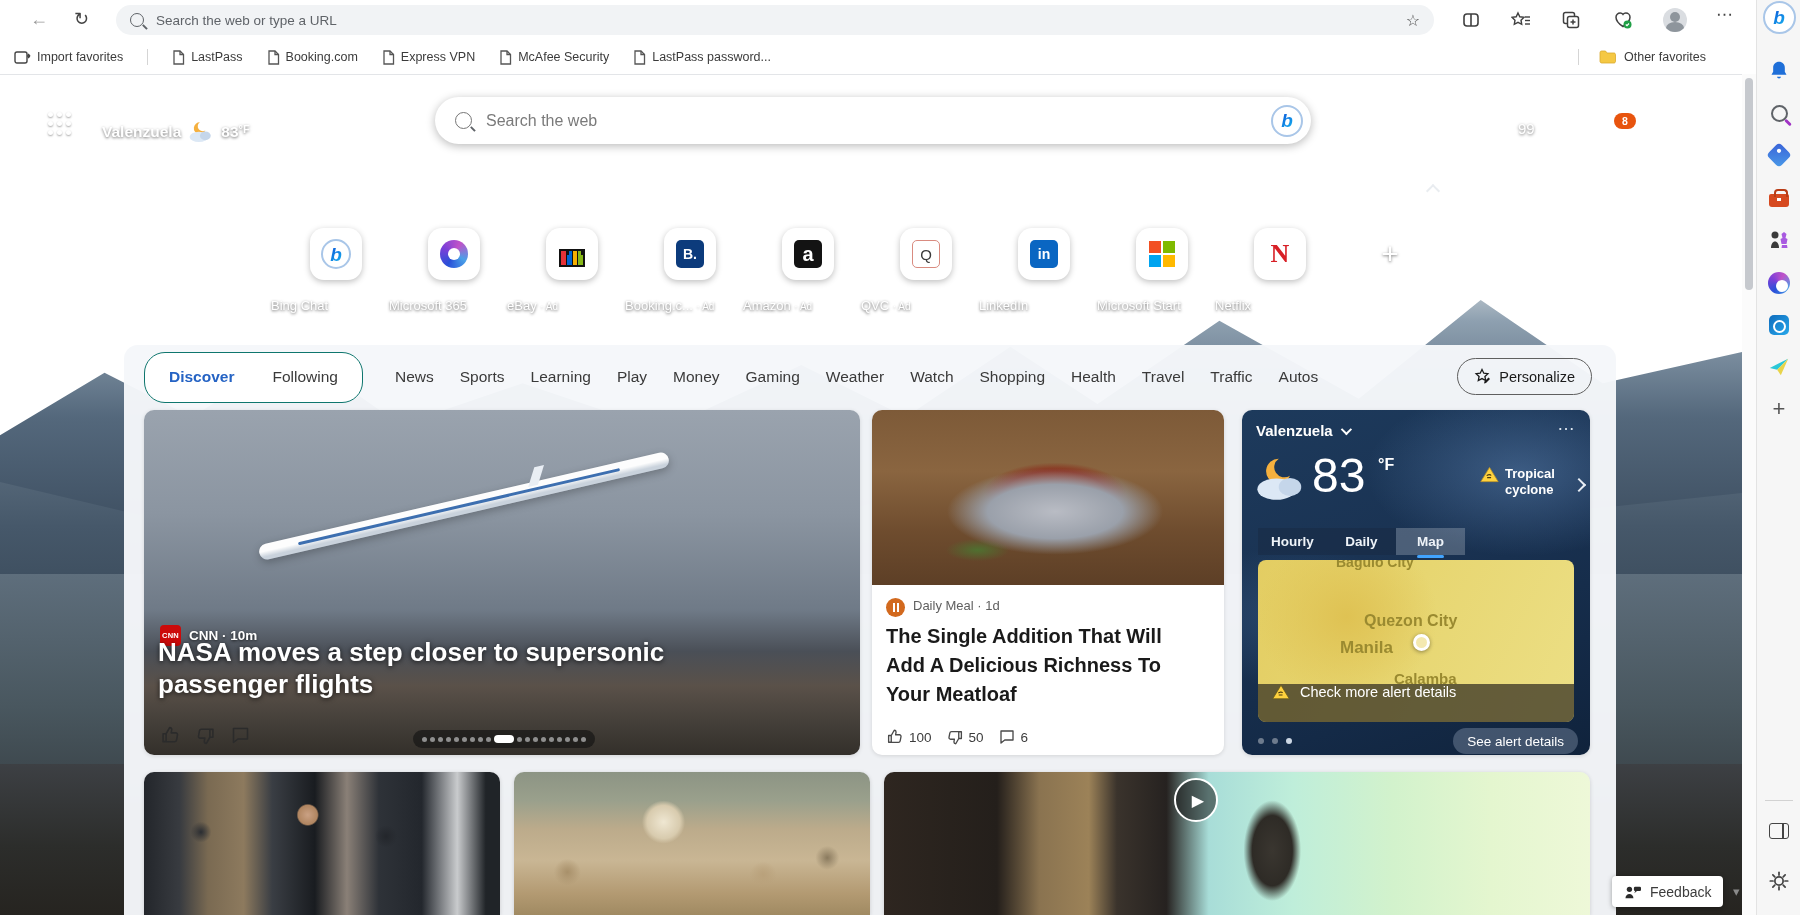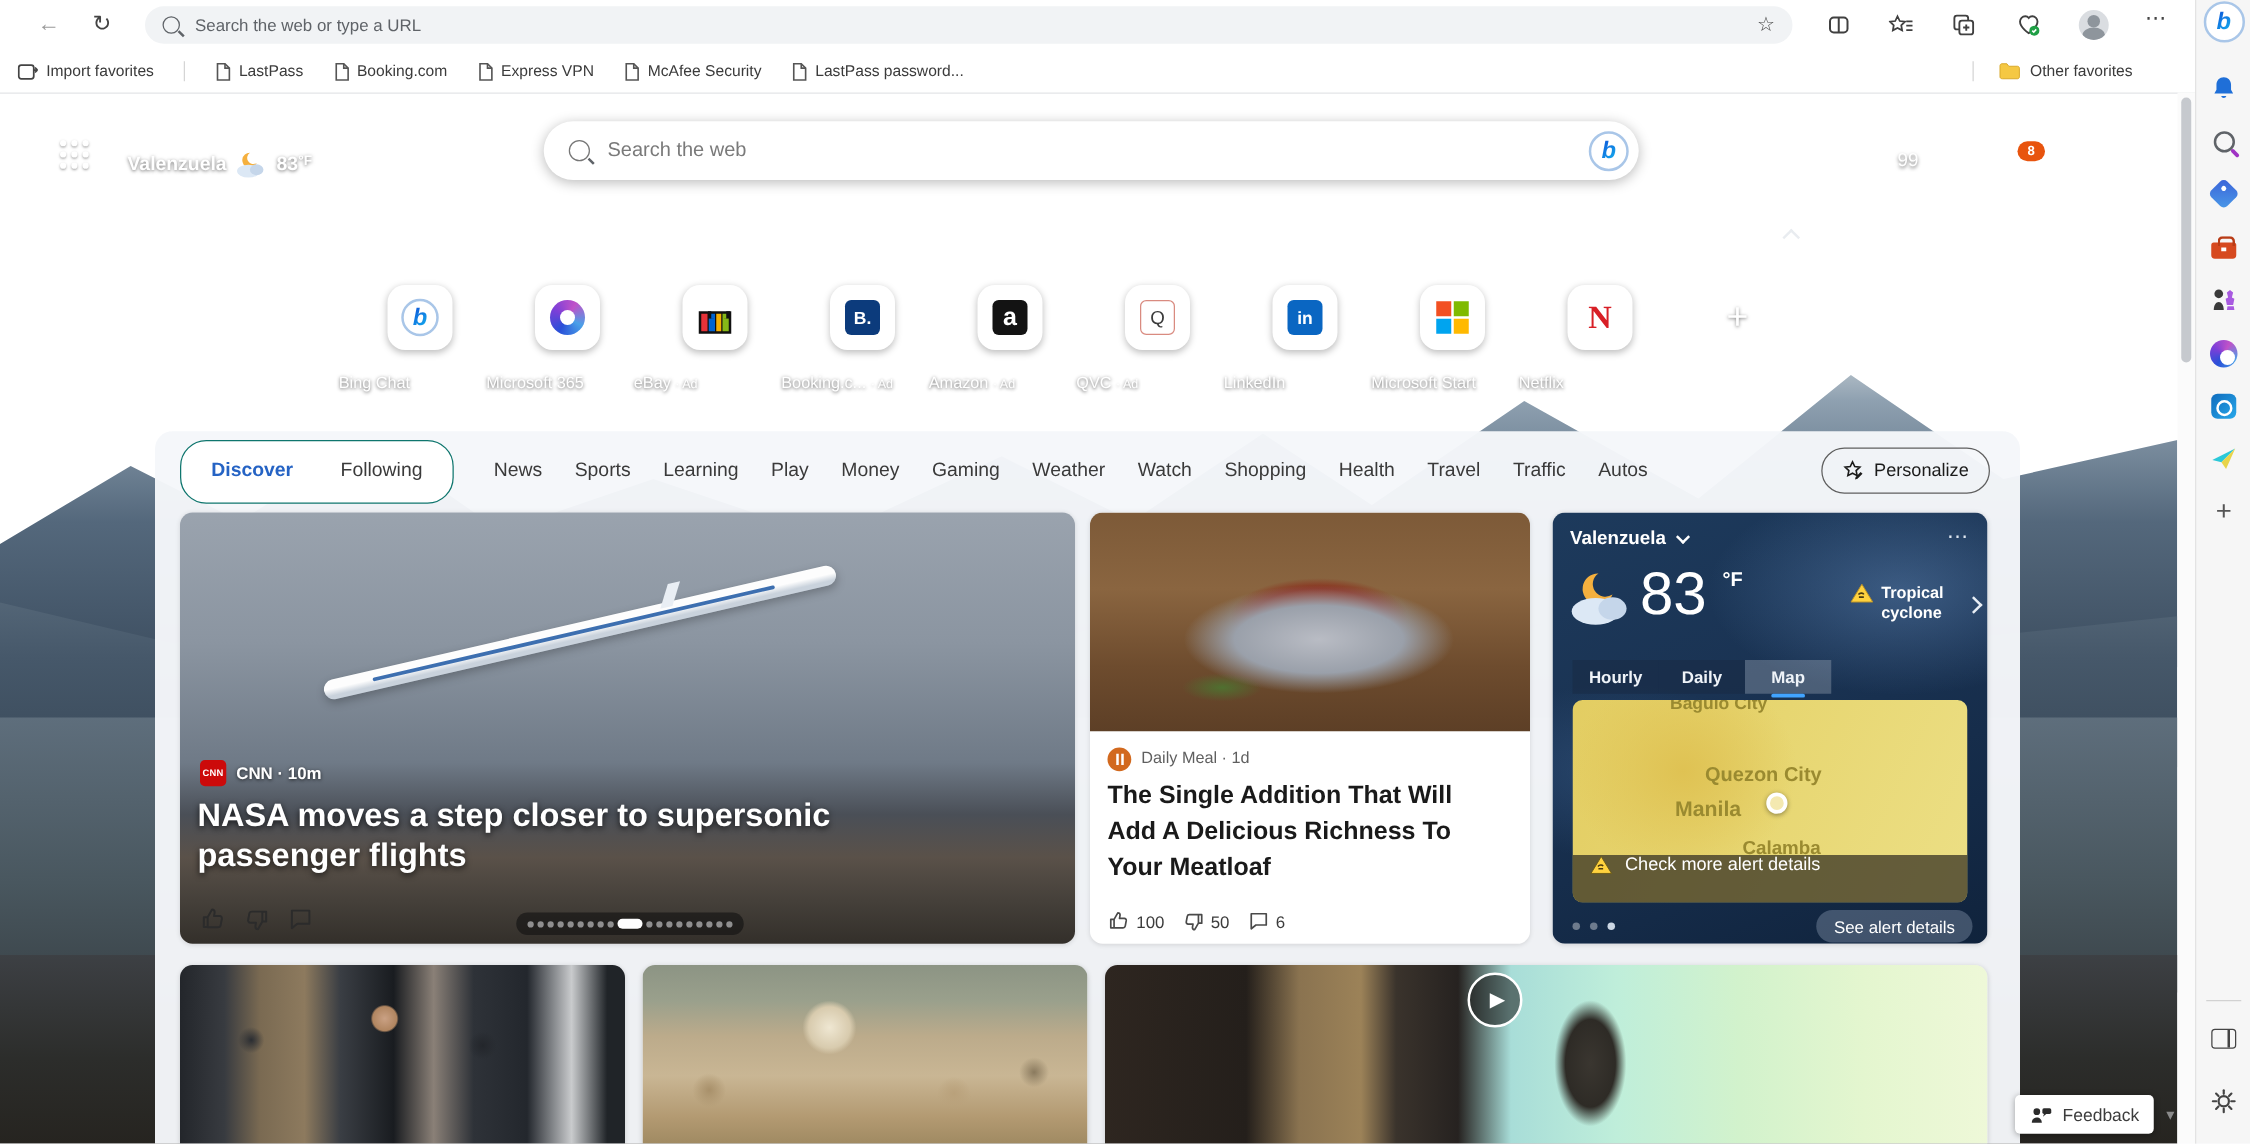--- a/index.html
+++ b/index.html
@@ -437,21 +437,21 @@
     <div class="personalize">
       <svg width="17" height="17" viewBox="0 0 17 17">
           <path d="M8 1.5l1.8 3.7 4.1.5-3 2.8.8 4L8 10.6 4.3 12.5l.8-4-3-2.8 4.1-.5z" fill="none" stroke="#1b1b1b" stroke-width="1.3"></path>
           <path d="M10.5 13.5l4-4 1.5 1.5-4 4-2 .5z" fill="#1b1b1b"></path>
         </svg>
       <span>Personalize</span>
     </div>
 
     <div class="card nasa">
       <div class="plane"></div>
-      <div class="src-row" style="left:16px;top:198px;">
+      <div class="src-row" style="left:16px;top:215px;">
         <span class="cnn-badge">CNN</span>
         <span class="meta">CNN · 10m</span>
       </div>
       <div class="nasa-headline">NASA moves a step closer to supersonic passenger flights</div>
       <div class="engage" style="left:16px;top:315px;">
         <span><svg width="21" height="21" viewBox="0 0 24 24" fill="none" stroke="#2b2b2b" stroke-width="1.8" stroke-linejoin="round">
               <path d="M7 10l4-7c1.4 0 2.4 1 2.4 2.4L12.8 9H18c1.3 0 2.2 1.2 2 2.4l-1.1 5.8c-.2 1.1-1.2 1.9-2.3 1.9H7zM7 10v9H3.5v-9z"></path>
             </svg></span>
         <span><svg width="21" height="21" viewBox="0 0 24 24" fill="none" stroke="#2b2b2b" stroke-width="1.8" stroke-linejoin="round" transform="rotate(180)">
               <path d="M7 10l4-7c1.4 0 2.4 1 2.4 2.4L12.8 9H18c1.3 0 2.2 1.2 2 2.4l-1.1 5.8c-.2 1.1-1.2 1.9-2.3 1.9H7zM7 10v9H3.5v-9z"></path>

